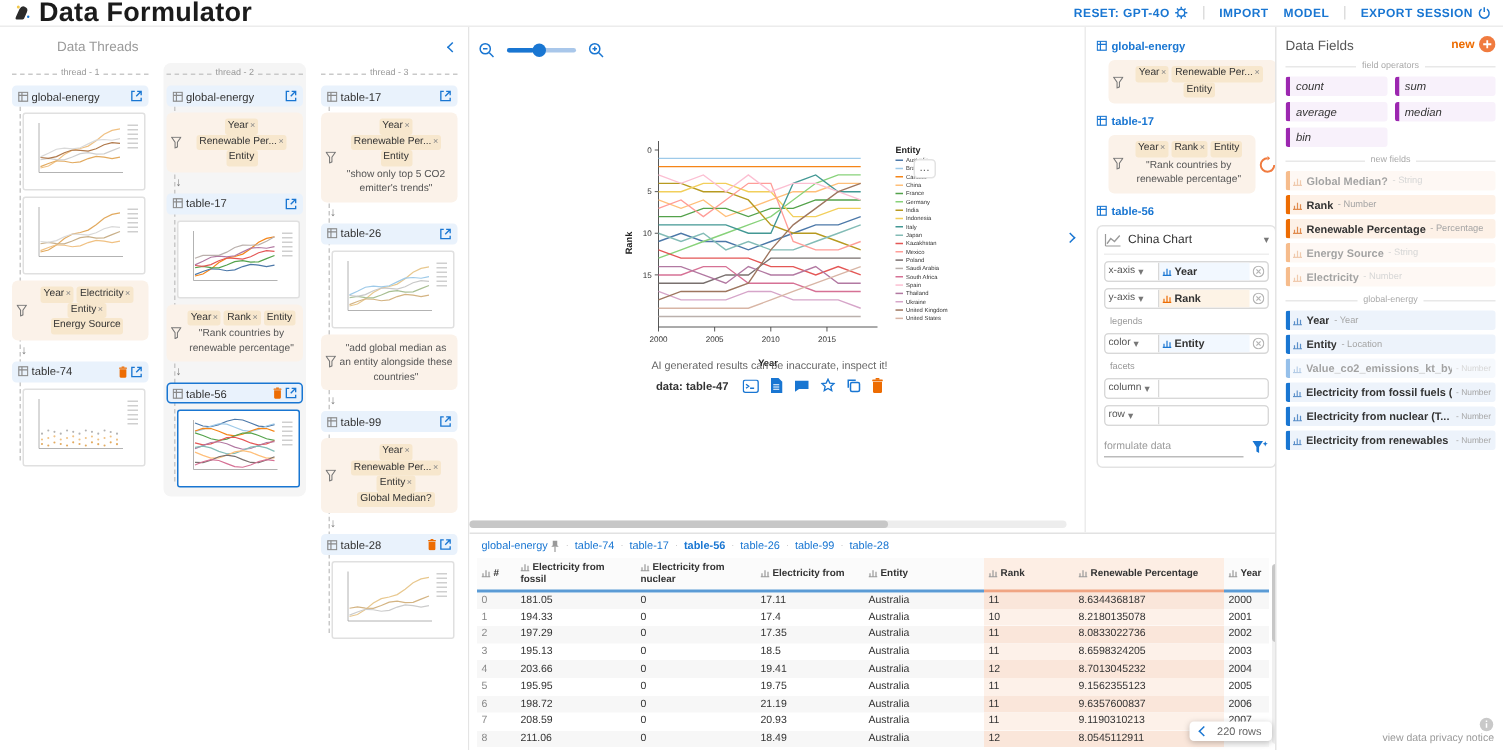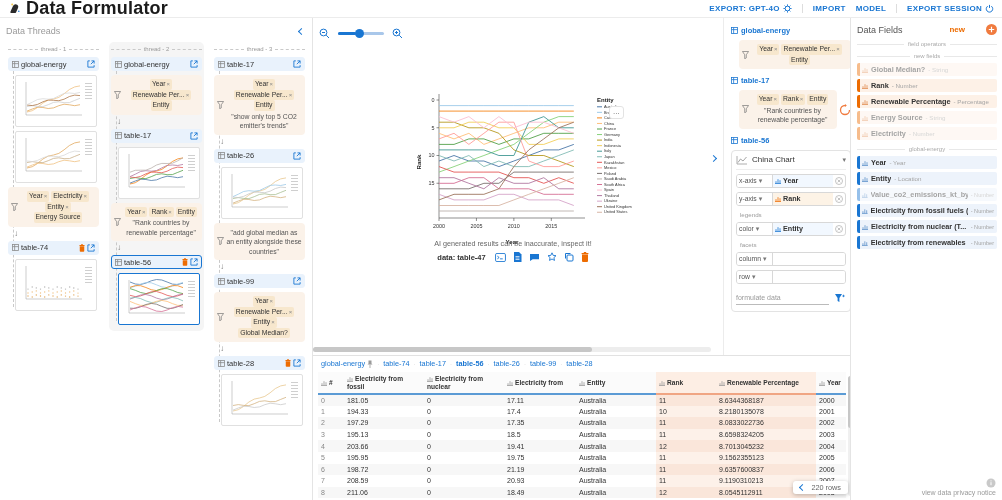--- a/index.html
+++ b/index.html
@@ -11,21 +11,21 @@
   #hdr .logo { width:13px; height:13px; margin-right:5px; }
   #hdr .title { font-size:18px; font-weight:bold; color:#1b1b1b; letter-spacing:.2px; }
   #hdr .spacer { flex:1; }
   .hdr-item { display:flex; align-items:center; gap:3px; color:#1976d2; font-size:8px; font-weight:bold; letter-spacing:.3px; margin-left:10px; cursor:pointer; }
   .hdr-sep { width:1px; height:9px; background:#ddd; margin-left:10px; }
   #view-toggles { position:absolute; left:415px; top:4px; display:flex; gap:8px; }
 
   
   #threads-panel { position:absolute; left:0; top:18px; width:313px; height:482px; border-right:1px solid #e4e4e4; background:#fff; overflow:hidden; }
   #threads-hdr { display:flex; align-items:center; padding:8px 8px 4px 6px; }
-  #threads-hdr .t { color:#9a9a9a; font-size:9px; }
+  #threads-hdr .t { color:#9a9a9a; font-size:9px;margin-left:32px; }
   #threads-hdr .sp { flex:1; }
   #threads-cols { display:flex; padding:2px 4px 0 6px; gap:8px; align-items:flex-start; }
   .thread-col { width:95px; flex:none; position:relative; padding:2px 2px 6px 2px; border-radius:5px; }
   .thread-col.active { background:#f5f5f5; }
   .thread-col .items { display:flex; flex-direction:column; gap:4px; position:relative; }
   .thread-hd { display:flex; align-items:center; gap:3px; margin:2px 0 5px 0; }
   .thread-hd .ln { flex:1; border-top:1px dashed #c9c9c9; }
   .thread-hd .lb { font-size:6px; color:#9a9a9a; white-space:nowrap; }
   .tcard { position:relative; display:flex; align-items:center; gap:2px; background:#e9f2fc; border:1px solid #e9f2fc; border-radius:3px; height:14px; padding:0 3px; cursor:pointer; }
   .tcard.sel { border:1.5px solid #1976d2; }
@@ -90,21 +90,21 @@
   .dt tr:nth-child(even) td.drv { background:#fae6da; }
   .dt td.idx { color:#888; }
   #vscroll { position:absolute; right:3px; top:20px; width:5px; height:120px; background:#f0f0f0; border-radius:3px; }
   #vscroll .vthumb { width:5px; height:52px; background:#c7c7c7; border-radius:3px; }
   #rows-chip { position:absolute; right:8px; bottom:6px; background:#fff; border-radius:3px; box-shadow:0 1px 4px rgba(0,0,0,.25); padding:2px 7px; display:flex; align-items:center; gap:6px; font-size:7.3px; color:#666; cursor:pointer; }
 
   
   #fields-panel { position:absolute; right:0; top:18px; width:152px; height:482px; border-left:1px solid #e4e4e4; background:#fff; padding:6px 5px 0 6px; }
   #fields-hdr { display:flex; align-items:center; }
   #fields-hdr .t { font-size:9px; color:#555; flex:1; }
-  #fields-hdr .new { font-size:8px; color:#ed6c02; font-weight:bold; margin-right:21px; cursor:pointer; }
+  #fields-hdr .new { font-size:8px; color:#ed6c02; font-weight:bold; margin-right:3px; cursor:pointer; }
   .grp-div { display:flex; align-items:center; gap:4px; margin:6px 0 4px 0; }
   .grp-div .ln { flex:1; border-top:1px solid #e8e8e8; }
   .grp-div .lb { font-size:6px; color:#aaa; white-space:nowrap; }
   #ops-grid { display:grid; grid-template-columns:1fr 1fr; gap:4px 5px; }
   .op-chip { display:flex; align-items:center; background:#f8f1fb; border-left:3px solid #9c27b0; border-radius:2px; height:13px; padding-left:4px; font-size:7.5px; font-style:italic; color:#333; cursor:grab; }
   .fld { display:flex; align-items:center; gap:3px; border-radius:2px; height:13px; padding:0 3px 0 2px; margin-top:3px; cursor:grab; }
   .fld.derived { background:#fdf1e7; border-left:3px solid #ed6c02; }
   .fld.original { background:#edf3fb; border-left:3px solid #1976d2; }
   .fld.off { opacity:.45; }
   .fld .nm { font-size:7.3px; font-weight:bold; color:#333; white-space:nowrap; overflow:hidden; }
@@ -127,21 +127,21 @@
     <span class="logo">
       <svg width="13" height="13" viewBox="0 0 13 13">
           <path d="M3 11 Q2 11 2.5 9.5 L5 4 Q6.5 1.5 8.5 2.5 Q11 3.5 10 6 L8 10.5 Q7.5 11 7 11 Z" fill="#2b2b2b"></path>
           <circle cx="4.2" cy="2.6" r="1" fill="#f2c84b"></circle>
           <circle cx="10.8" cy="9.2" r="0.8" fill="#1976d2"></circle>
         </svg>
     </span>
     <span class="title">Data Formulator</span>
     <span class="spacer"></span>
     <span class="hdr-item">
-      <span>EXPORT: GPT-4O</span>
+      <span>RESET: GPT-4O</span>
       <svg width="9" height="9" viewBox="0 0 10 10">
           <g stroke="#1976d2" stroke-width="1.1" fill="none">
             <circle cx="5" cy="5" r="2.6"></circle>
             <path d="M5 .5v1.6M5 7.9v1.6M.5 5h1.6M7.9 5h1.6M1.8 1.8l1.1 1.1M7.1 7.1l1.1 1.1M8.2 1.8 7.1 2.9M2.9 7.1 1.8 8.2"></path>
           </g>
           <circle cx="5" cy="5" r="1.1" fill="#fff"></circle>
         </svg>
     </span>
     <span class="hdr-sep"></span>
     <span class="hdr-item">
@@ -987,20 +987,27 @@
           <circle cx="5.5" cy="5.5" r="5.5" fill="#f07b3f"></circle>
           <path d="M5.5 2.8v5.4M2.8 5.5h5.4" stroke="#fff" stroke-width="1.2"></path>
         </svg>
     </div>
     <div id="fields-groups">
         <div class="grp-div">
           <span class="ln"></span>
           <span class="lb">field operators</span>
           <span class="ln"></span>
         </div>
+        <div id="ops-grid">
+          <div class="op-chip">count</div>
+          <div class="op-chip">sum</div>
+          <div class="op-chip">average</div>
+          <div class="op-chip">median</div>
+          <div class="op-chip">bin</div>
+        </div>
         <div class="grp-div">
           <span class="ln"></span>
           <span class="lb">new fields</span>
           <span class="ln"></span>
         </div>
         <div class="fld derived off">
           <svg width="6" height="6" viewBox="0 0 6 6">
             <path d="M0 5.6h6M1 5.6V3.2M3 5.6V1.2M5 5.6V2.2" stroke="#e08b4e" stroke-width=".8" fill="none"></path>
           </svg>
           <span class="nm">Global Median?</span>

